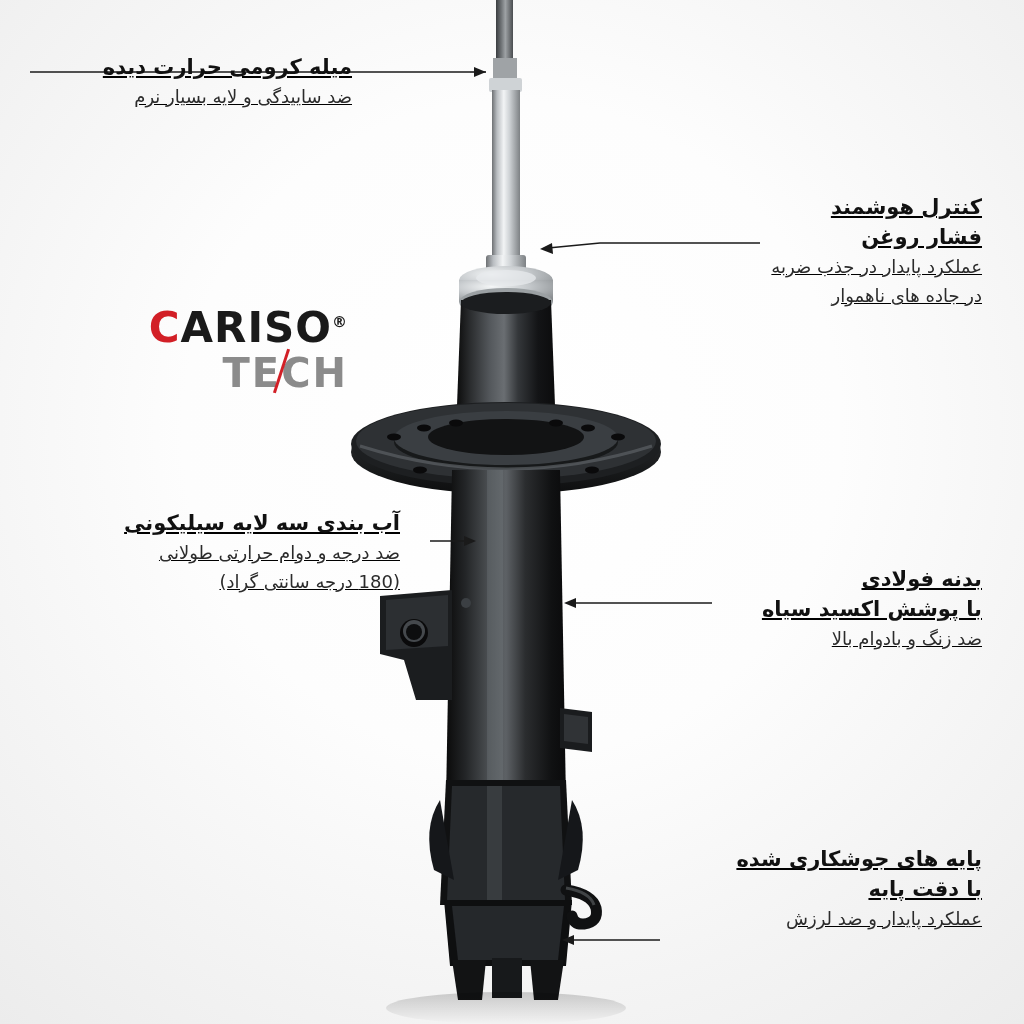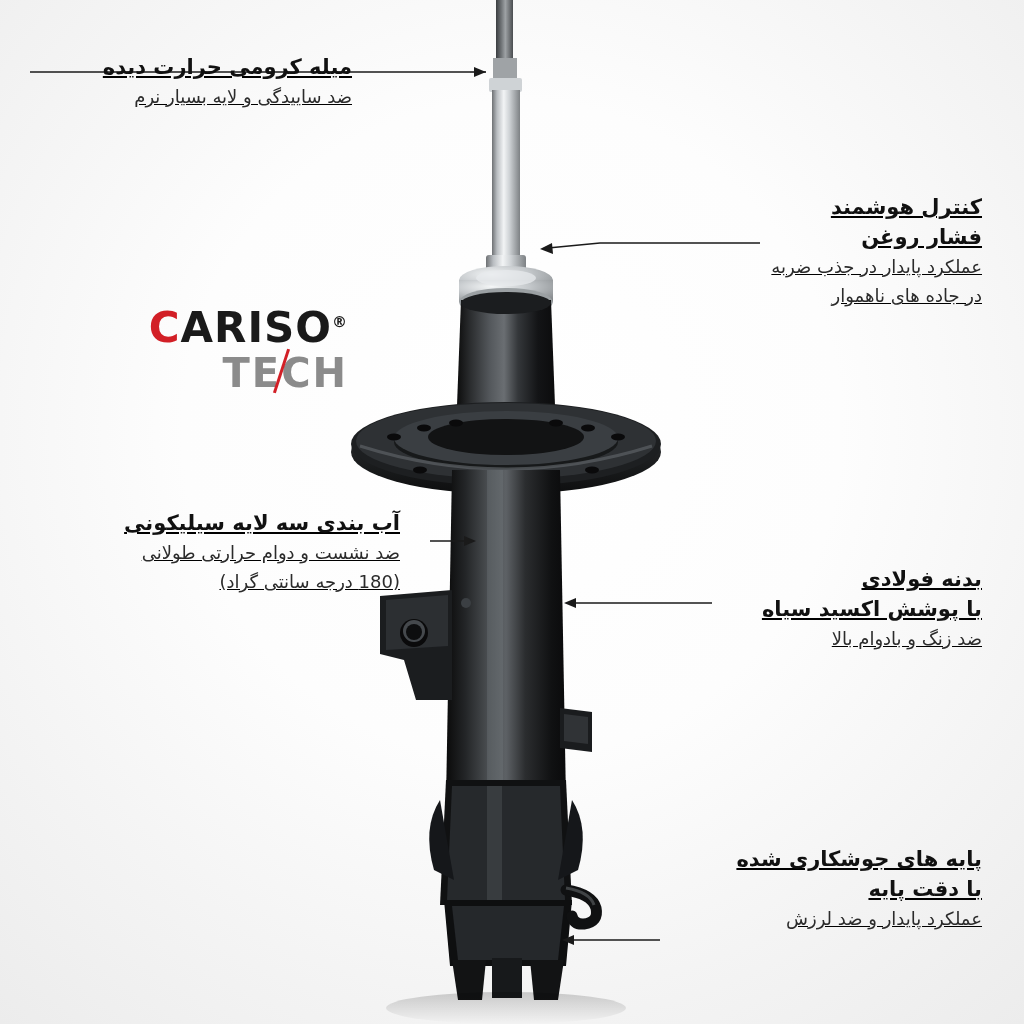--- a/index.html
+++ b/index.html
@@ -215,21 +215,21 @@
 
   <div class="callout ta-right" style="right:42px;top:192px;width:240px;">
     <div class="title">کنترل هوشمند</div>
     <div class="title">فشار روغن</div>
     <div class="sub">عملکرد پایدار در جذب ضربه</div>
     <div class="sub">در جاده های ناهموار</div>
   </div>
 
   <div class="callout ta-right" style="right:624px;top:508px;width:350px;">
     <div class="title">آب بندی سه لایه سیلیکونی</div>
-    <div class="sub">ضد نشست و دوام حرارتی طولانی</div>
+    <div class="sub">ضد درجه و دوام حرارتی طولانی</div>
     <div class="sub">(180 درجه سانتی گراد)</div>
   </div>
 
   <div class="callout ta-right" style="right:42px;top:564px;width:250px;">
     <div class="title">بدنه فولادی</div>
     <div class="title">با پوشش اکسید سیاه</div>
     <div class="sub">ضد زنگ و بادوام بالا</div>
   </div>
 
   <div class="callout ta-right" style="right:42px;top:844px;width:290px;">

